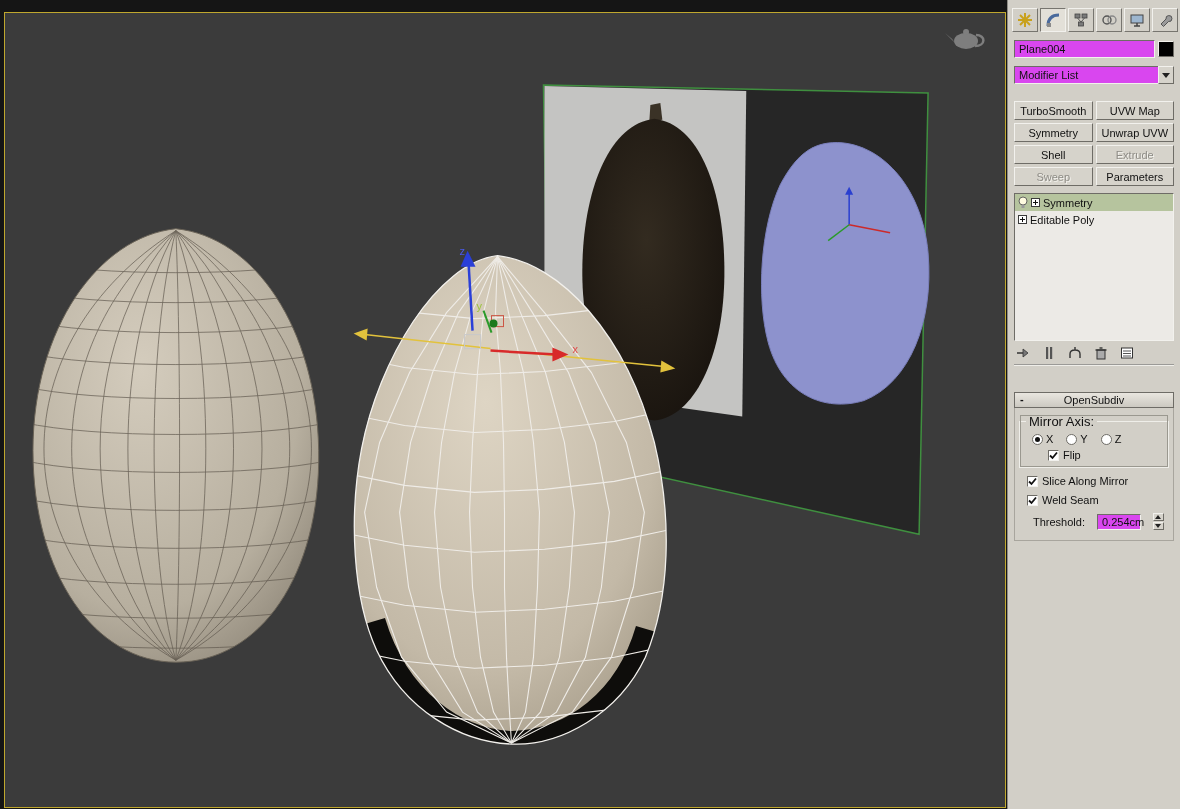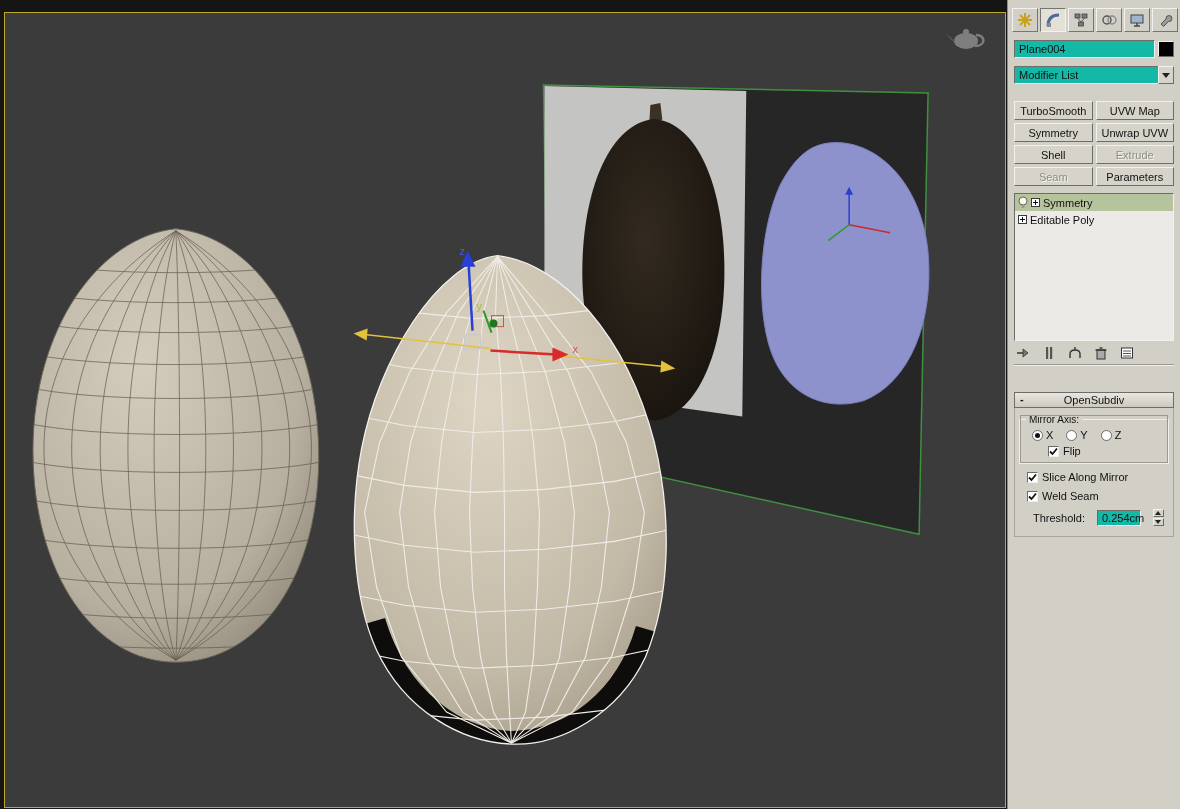--- a/index.html
+++ b/index.html
@@ -16,21 +16,21 @@
   
   .panel { position:absolute; left:1007px; top:0; width:173px; height:809px;
            background:#d2cfc7; border-left:1px solid #8f8d86; font-size:11px; color:#111; }
   .tabs { display:flex; padding:8px 2px 2px 4px; gap:2px; }
   .tab { width:26px; height:24px; display:flex; align-items:center; justify-content:center;
          background:#d2cfc7; border:1px solid; border-color:#f2f1ed #77756f #77756f #f2f1ed; }
   .tab.active { background:#e3e0d8; border-color:#77756f #f2f1ed #f2f1ed #77756f; }
 
   .row { display:flex; align-items:center; }
   .namewrap { margin:6px 6px 0 6px; gap:3px; }
-  .field { background:#14b8a6; border:1px solid; border-color:#6e6c66 #f2f1ed #f2f1ed #6e6c66;
+  .field { background:#d946ef; border:1px solid; border-color:#6e6c66 #f2f1ed #f2f1ed #6e6c66;
            height:18px; display:flex; align-items:center; padding:0 4px; }
   .namefield { flex:1; font-size:11px; }
   .swatch { width:16px; height:16px; background:#000; border:1px solid; border-color:#f2f1ed #6e6c66 #6e6c66 #f2f1ed; }
 
   .combo { margin:8px 6px 0 6px; height:28px; display:flex; }
   .combo .field { flex:1; border-right:none; }
   .combo-btn { width:16px; height:18px; background:#d6d3cb; border:1px solid;
                border-color:#f2f1ed #6e6c66 #6e6c66 #f2f1ed; display:flex; align-items:center; justify-content:center; }
   .arrow-down { width:0; height:0; border-left:4px solid transparent; border-right:4px solid transparent; border-top:5px solid #222; }
 
@@ -52,21 +52,21 @@
   .tool { width:17px; height:17px; display:flex; align-items:center; justify-content:center; }
 
   .rollout-head { margin:26px 6px 0 6px; height:16px; position:relative;
                   background:linear-gradient(#e9e6df,#ccc9c1); border:1px solid #6e6c66;
                   display:flex; align-items:center; justify-content:center; font-size:11px; }
   .rollout-head .minus { position:absolute; left:5px; top:0; font-weight:bold; }
   .rollout-body { margin:0 6px; border:1px solid #a8a59d; border-top:none; padding:6px 4px 10px 4px; }
 
   fieldset.group { border:1px groove #efeee9; outline:1px solid #9a988f; outline-offset:-2px;
                    padding:4px 4px 6px 6px; }
-  fieldset.group legend { font-size:10px; padding:0 3px; }
+  fieldset.group legend { font-size:13px; padding:0 3px; }
   .radio { width:11px; height:11px; border-radius:50%; background:#fff; border:1px solid #6e6c66;
            position:relative; flex:0 0 auto; }
   .radio.sel::after { content:""; position:absolute; left:2px; top:2px; right:2px; bottom:2px;
                       background:#111; border-radius:50%; }
   .check { width:11px; height:11px; background:#fff; border:1px solid; flex:0 0 auto;
            border-color:#6e6c66 #f2f1ed #f2f1ed #6e6c66; display:flex; align-items:center; justify-content:center; }
   .axisrow { display:flex; gap:13px; padding-left:6px; }
   .axis { display:flex; gap:3px; align-items:center; }
   .fliprow { display:flex; gap:4px; align-items:center; padding-left:22px; margin-top:4px; }
   .optrow { display:flex; gap:4px; align-items:center; margin-top:7px; padding-left:8px; }
@@ -269,21 +269,21 @@
     </div>
   </div>
 
   <div class="btngrid">
     <div class="btn">TurboSmooth</div>
     <div class="btn">UVW Map</div>
     <div class="btn">Symmetry</div>
     <div class="btn">Unwrap UVW</div>
     <div class="btn">Shell</div>
     <div class="btn disabled">Extrude</div>
-    <div class="btn disabled">Seam</div>
+    <div class="btn disabled">Sweep</div>
     <div class="btn">Parameters</div>
   </div>
 
   <div class="stack">
     <div class="stackrow sel">
       <svg width="10" height="13">
         <circle cx="5" cy="5" r="4" fill="#fffbe0" stroke="#555" stroke-width="0.9"></circle>
           <rect x="3.5" y="9" width="3" height="3" fill="#9a9a9a"></rect>
       </svg>
       <span class="plusbox"></span>

